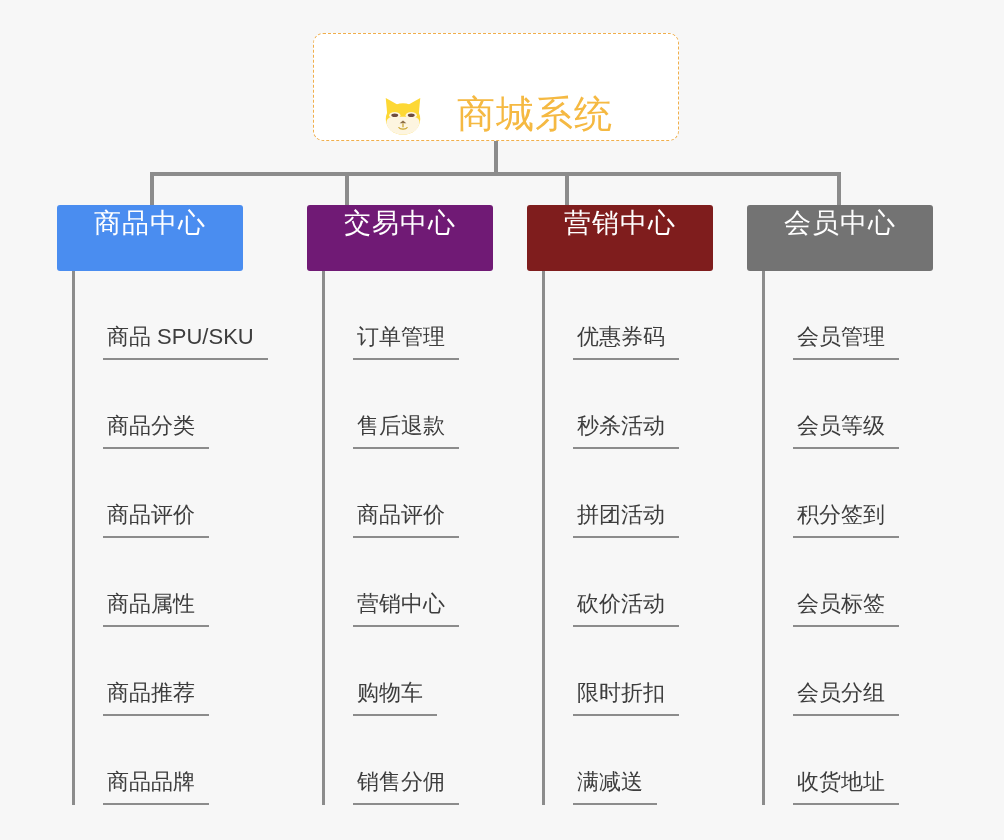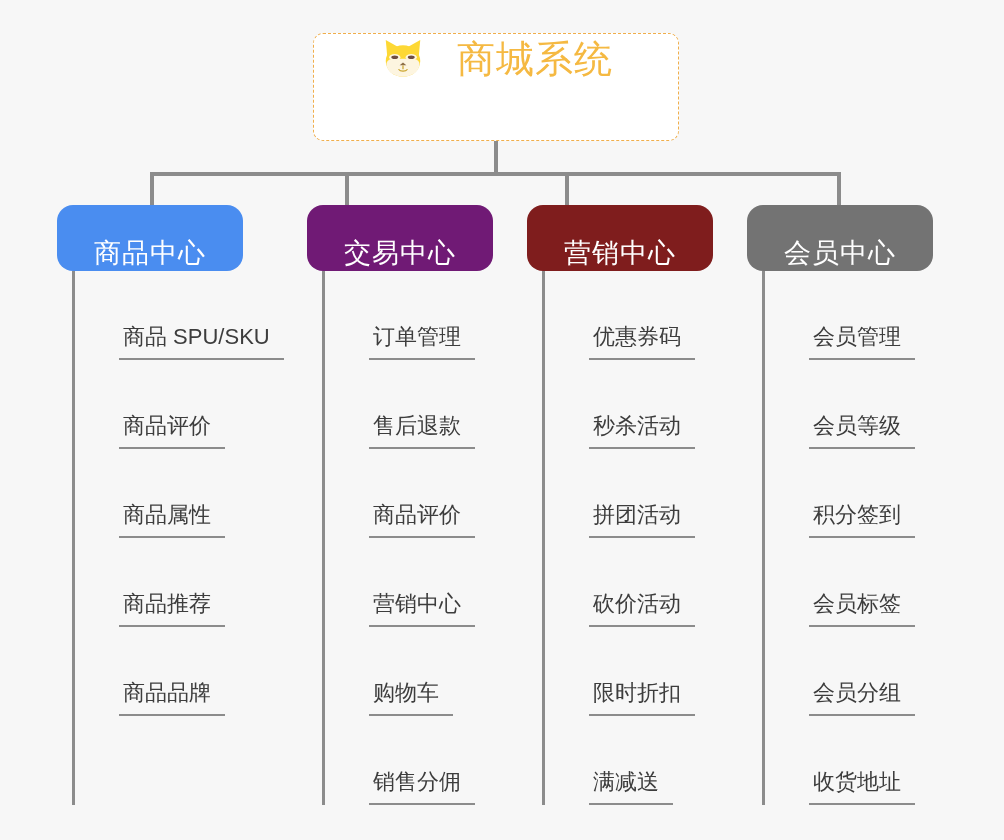--- a/index.html
+++ b/index.html
@@ -24,21 +24,21 @@
     position: absolute;
     left: 313px;
     top: 33px;
     width: 366px;
     height: 108px;
     background: #ffffff;
     border: 1px dashed #f0ae4b;
     border-radius: 10px;
     box-sizing: border-box;
     display: flex;
-    align-items: flex-start;
+    align-items: flex-end;
     justify-content: center;
     gap: 30px;
     font-family: Liberation Serif, serif;
   }
   .root-emoji {
     font-size: 42px;
     line-height: 1;
     width: 48px;
     height: 48px;
     display: block;
@@ -71,23 +71,23 @@
     top: 172px;
     width: 4px;
     height: 33px;
   }
 
   
   .cat-box {
     position: absolute;
     top: 205px;
     height: 66px;
-    border-radius: 16px;
+    border-radius: 3px;
     display: flex;
-    align-items: flex-end;
+    align-items: flex-start;
     justify-content: center;
     box-sizing: border-box;
   }
   .cat-label {
     font-size: 27px;
     color: #ffffff;
     letter-spacing: 1px;
     white-space: nowrap;
   }
 
@@ -103,21 +103,20 @@
     width: 3px;
     background: #8c8c8c;
   }
   .leaf-item {
     position: relative;
     height: 89px;
     box-sizing: border-box;
     display: flex;
     align-items: flex-end;
     padding-left: 31px;
-    margin-left: 16px;
   }
   .leaf-text {
     font-size: 22px;
     color: #3d3d3d;
     white-space: nowrap;
     padding: 0 14px 8px 4px;
     border-bottom: 2px solid #8c8c8c;
     line-height: 1.25;
   }
 </style>
@@ -164,20 +163,23 @@
   <div class="cat-box" style="left:747px;width:186px;background:#737373">
     <span class="cat-label">会员中心</span>
   </div>
 
   <div class="leaf-col" style="left:72px">
     <div class="leaf-rail" style="height:534px"></div>
     <div class="leaf-item">
         <span class="leaf-text">商品 SPU/SKU</span>
       </div>
     <div class="leaf-item">
+        <span class="leaf-text">商品分类</span>
+      </div>
+    <div class="leaf-item">
         <span class="leaf-text">商品评价</span>
       </div>
     <div class="leaf-item">
         <span class="leaf-text">商品属性</span>
       </div>
     <div class="leaf-item">
         <span class="leaf-text">商品推荐</span>
       </div>
     <div class="leaf-item">
         <span class="leaf-text">商品品牌</span>

